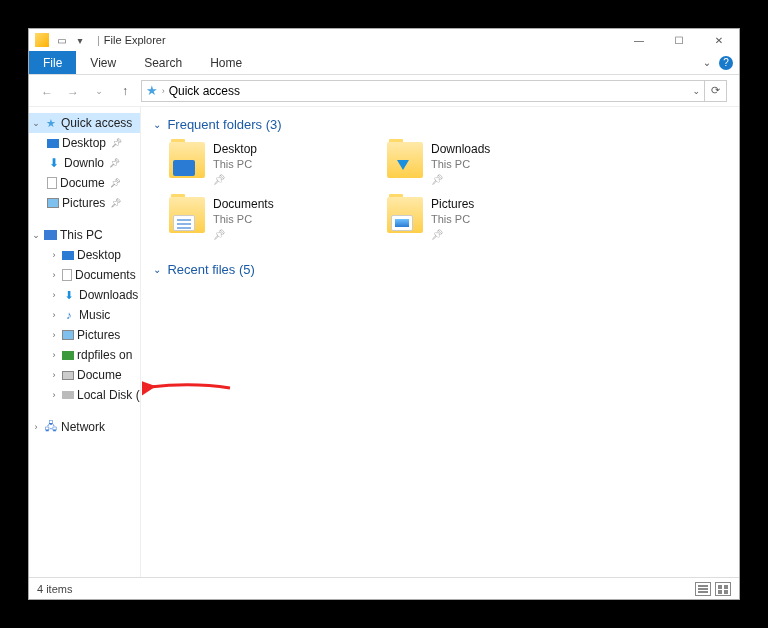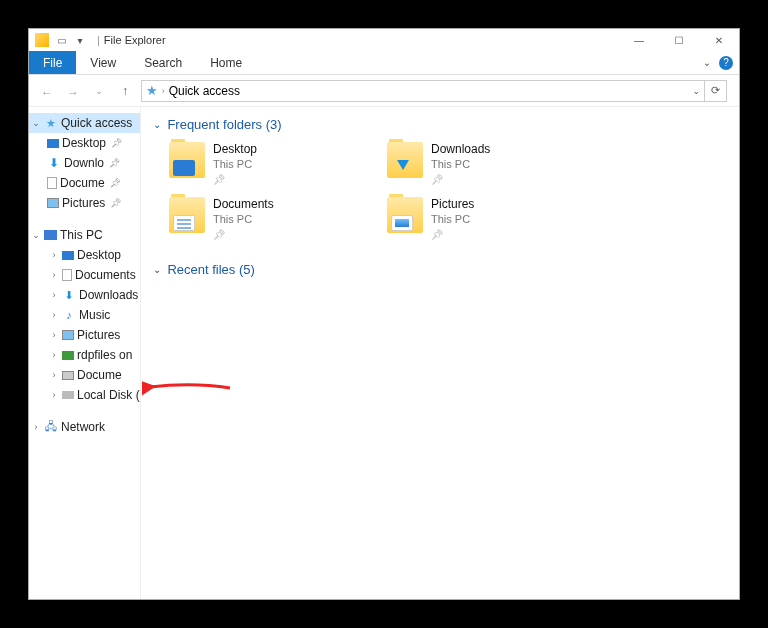--- a/index.html
+++ b/index.html
@@ -252,20 +252,27 @@
         </div>
       </div>
 
       <div class="section-h">
         <span class="car">⌄</span>
         <span>Recent files (5)</span>
       </div>
     </div>
   </div>
 
+  <div class="statusbar">
+    <span>4 items</span>
+    <div class="viewbtns">
+      <span class="lines"></span>
+      <span class="grid"></span>
+    </div>
+  </div>
 </div>
 
 <div class="arrow-annot">
   <svg viewBox="0 0 90 18">
       <defs>
         <marker id="ah" markerWidth="8" markerHeight="8" refX="2" refY="4" orient="auto">
           <path d="M8,0 L0,4 L8,8 Z" fill="#e22"></path>
         </marker>
       </defs>
       <path d="M88,10 Q50,4 8,9" stroke="#e22" stroke-width="3" fill="none" marker-end="url(#ah)"></path>

